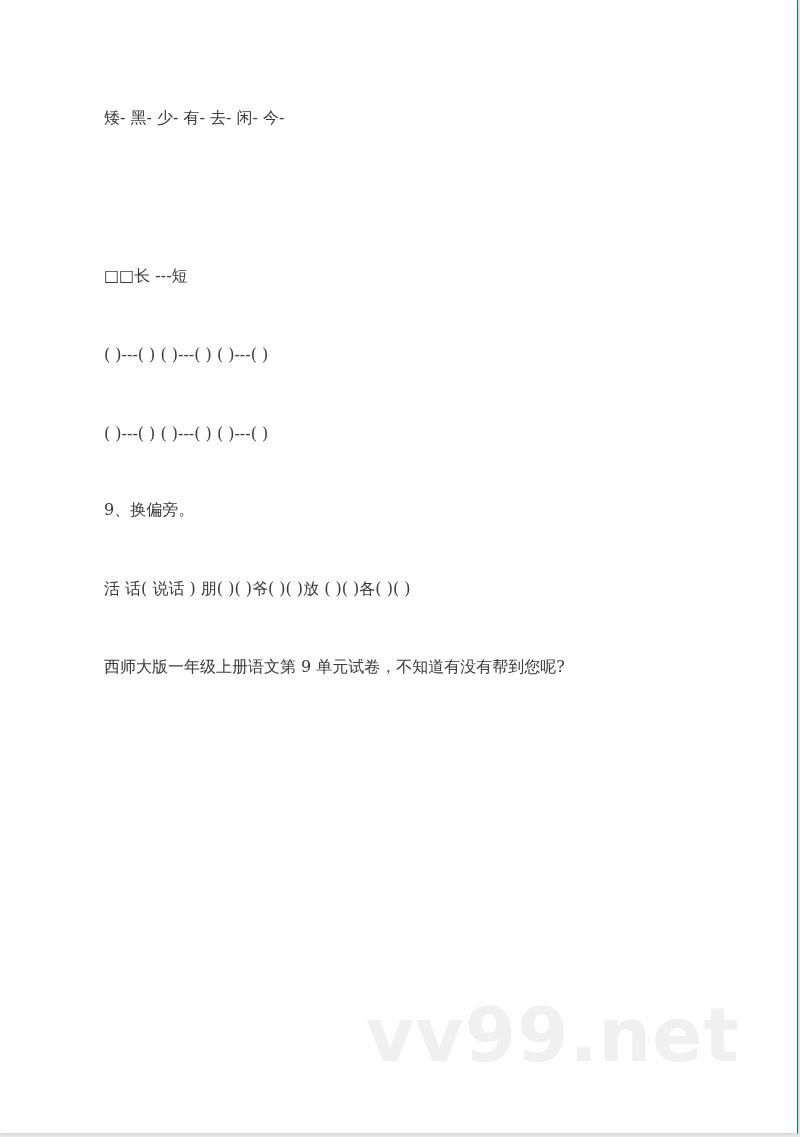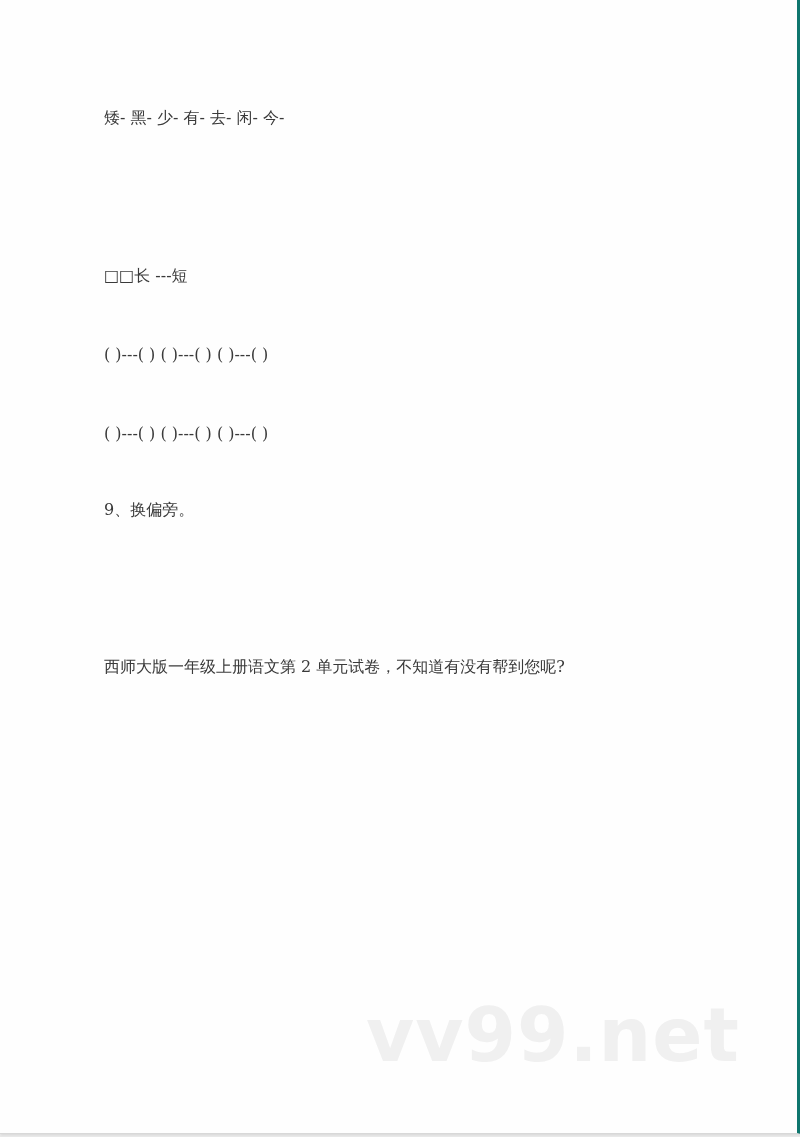--- a/index.html
+++ b/index.html
@@ -4,21 +4,21 @@
   <style>
     html, body { margin: 0; padding: 0; }
     body {
       width: 800px; height: 1137px; position: relative; overflow: hidden;
       background: #e9e9e9;
       font-family: "DejaVu Serif", "Liberation Serif", serif;
     }
     .page {
       position: absolute; left: 0; top: 0; width: 797px; height: 1133px;
       background: #fefefe;
-      border-right: 4px solid #0f766e; border-bottom: 1px solid #d8d8d8;
+      border-right: 1px solid #0f766e; border-bottom: 1px solid #d8d8d8;
       box-shadow: 1px 1px 2px rgba(0,0,0,0.08);
     }
     .line {
       position: absolute; left: 104px;
       font-size: 16px; color: #3a3a3a; white-space: pre; line-height: 20px;
     }
     .watermark {
       position: absolute; left: 366px; top: 995px;
       font-family: "DejaVu Sans", "Liberation Sans", sans-serif;
       font-weight: bold; font-size: 74px; letter-spacing: 1px;
@@ -27,16 +27,17 @@
   </style>
 </head>
 <body>
 
 <div class="page">
   <div class="line" style="top:108px">矮- 黑- 少- 有- 去- 闲- 今-</div>
   <div class="line" style="top:266px">□□长 ---短</div>
   <div class="line" style="top:345px">( )---( ) ( )---( ) ( )---( )</div>
   <div class="line" style="top:424px">( )---( ) ( )---( ) ( )---( )</div>
   <div class="line" style="top:500px">9、换偏旁。</div>
-  <div class="line" style="top:657px">西师大版一年级上册语文第 2 单元试卷，不知道有没有帮到您呢?</div>
+  <div class="line" style="top:579px">活 话( 说话 ) 朋( )( )爷( )( )放 ( )( )各( )( )</div>
+  <div class="line" style="top:657px">西师大版一年级上册语文第 9 单元试卷，不知道有没有帮到您呢?</div>
 
   <div class="watermark">vv99.net</div>
 </div>
 
 </body></html>

